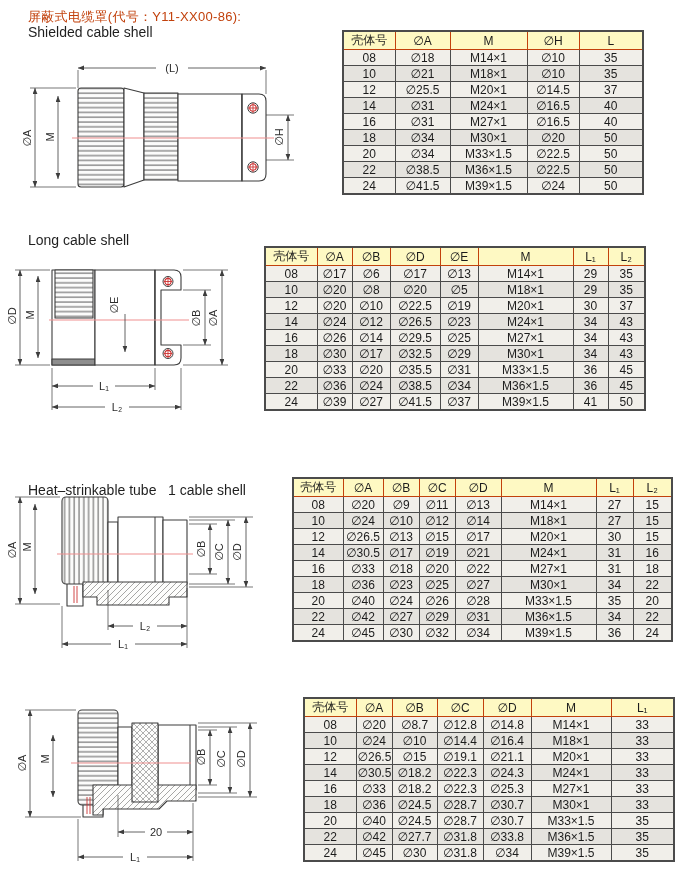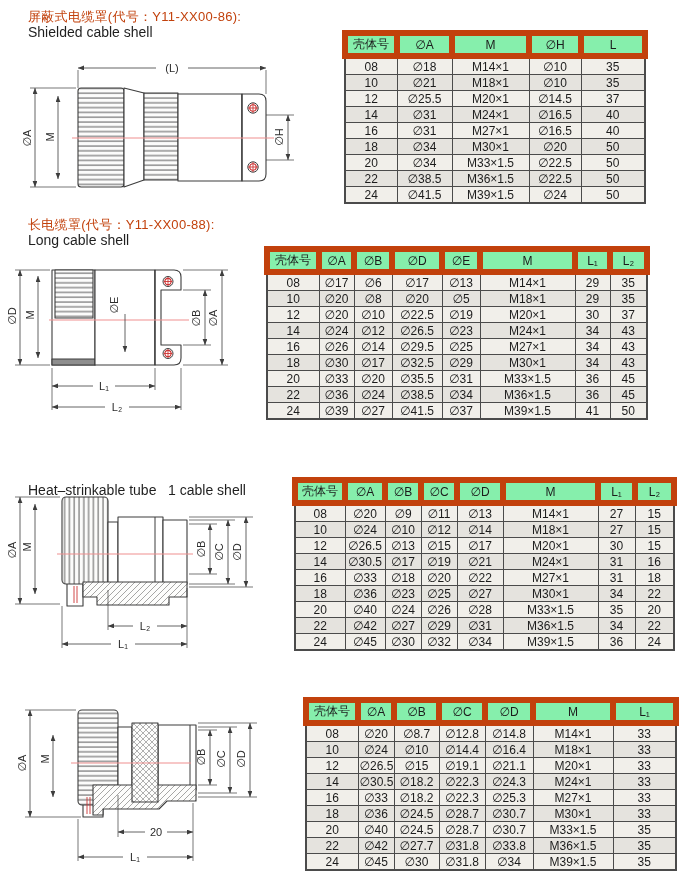--- a/index.html
+++ b/index.html
@@ -3,21 +3,21 @@
 <meta charset="utf-8">
 <style>
   html,body{margin:0;padding:0;background:#ffffff;}
   .page{position:relative;width:679px;height:876px;background:#ffffff;overflow:hidden;
         font-family:"Liberation Sans","DejaVu Sans",sans-serif;color:#222;}
   .title-zh{position:absolute;font-size:13px;color:#c2410c;letter-spacing:.3px;white-space:pre;}
   .title-en{position:absolute;font-size:14px;color:#1f1f1f;white-space:pre;}
 
   table.spec{position:absolute;border-collapse:collapse;table-layout:fixed;
              font-size:12px;color:#1c1c1c;text-align:center;border:2px solid #4b4b4b;}
-  .spec th{background:#86efac;font-weight:normal;border:6px solid #c2410c;height:16px;padding:0 1px;margin-top:44px;}
+  .spec th{background:#fef9c3;font-weight:normal;border:1px solid #c2410c;height:16px;padding:0 1px;margin-top:44px;}
   .spec td{border:1px solid #4b4b4b;height:15px;padding:0 1px;}
   .spec tbody tr:nth-child(odd) td{background:#f1efea;}
   .spec tbody tr:nth-child(even) td{background:#e5e3de;}
 
   svg.draw{position:absolute;}
   .ol{fill:#ffffff;stroke:#3d3d3d;stroke-width:1.1;stroke-linejoin:round;}
   .olp{stroke:#3d3d3d;stroke-width:1.1;stroke-linejoin:round;}
   .ln{stroke:#3d3d3d;stroke-width:1;fill:#ffffff;}
   .dim{stroke:#3d3d3d;stroke-width:.8;fill:none;}
   .ext{stroke:#3d3d3d;stroke-width:.7;fill:none;}
@@ -162,21 +162,20 @@
         <tr>
           <td>24</td>
           <td>∅41.5</td>
           <td>M39×1.5</td>
           <td>∅24</td>
           <td>50</td>
         </tr>
       </tbody>
     </table>
 
-  <div class="title-zh" style="left:28px;top:216px">长电缆罩(代号：Y11-XX00-88):</div>
   <div class="title-en" style="left:28px;top:232px">Long cable shell</div>
 
   <svg class="draw" style="left:5px;top:252px" width="250" height="175" viewBox="0 0 250 175">
     <defs>
       <marker id="ar2" markerWidth="9" markerHeight="8" refX="7.5" refY="3" orient="auto-start-reverse">
         <path d="M0,0 L7.5,3 L0,6 Z" fill="#3d3d3d"></path>
         </marker>
       <pattern id="kn2" width="6" height="4.8" patternUnits="userSpaceOnUse">
         <rect width="6" height="4.8" fill="#fcfcfb"></rect>
         <line x1="0" y1="2" x2="6" y2="2" stroke="#5a5a5a" stroke-width="1"></line>

